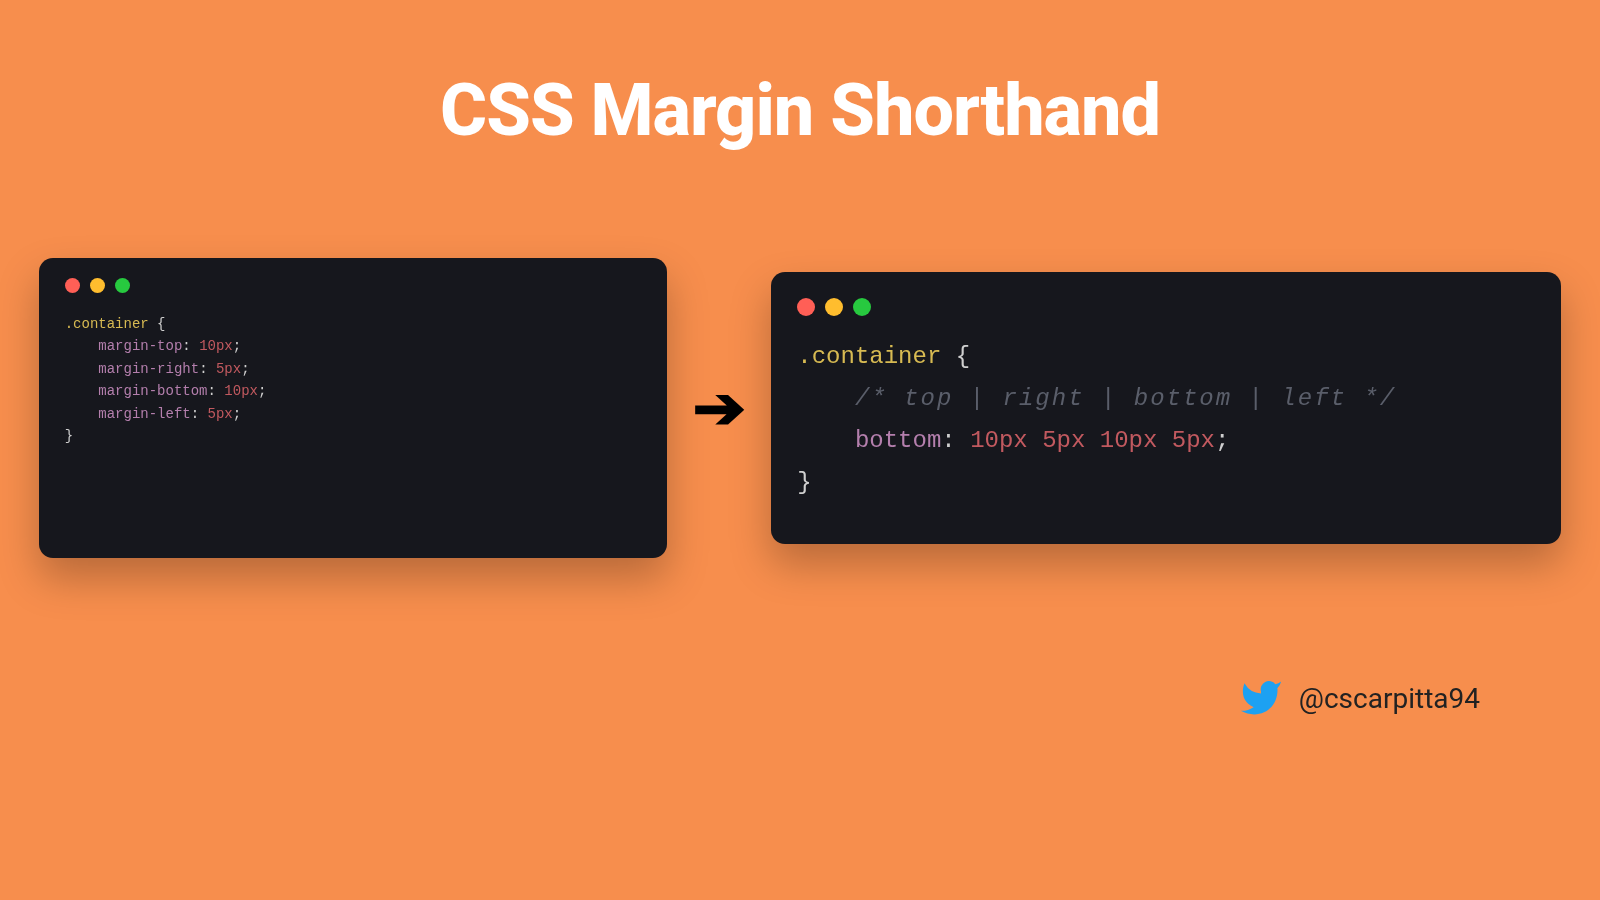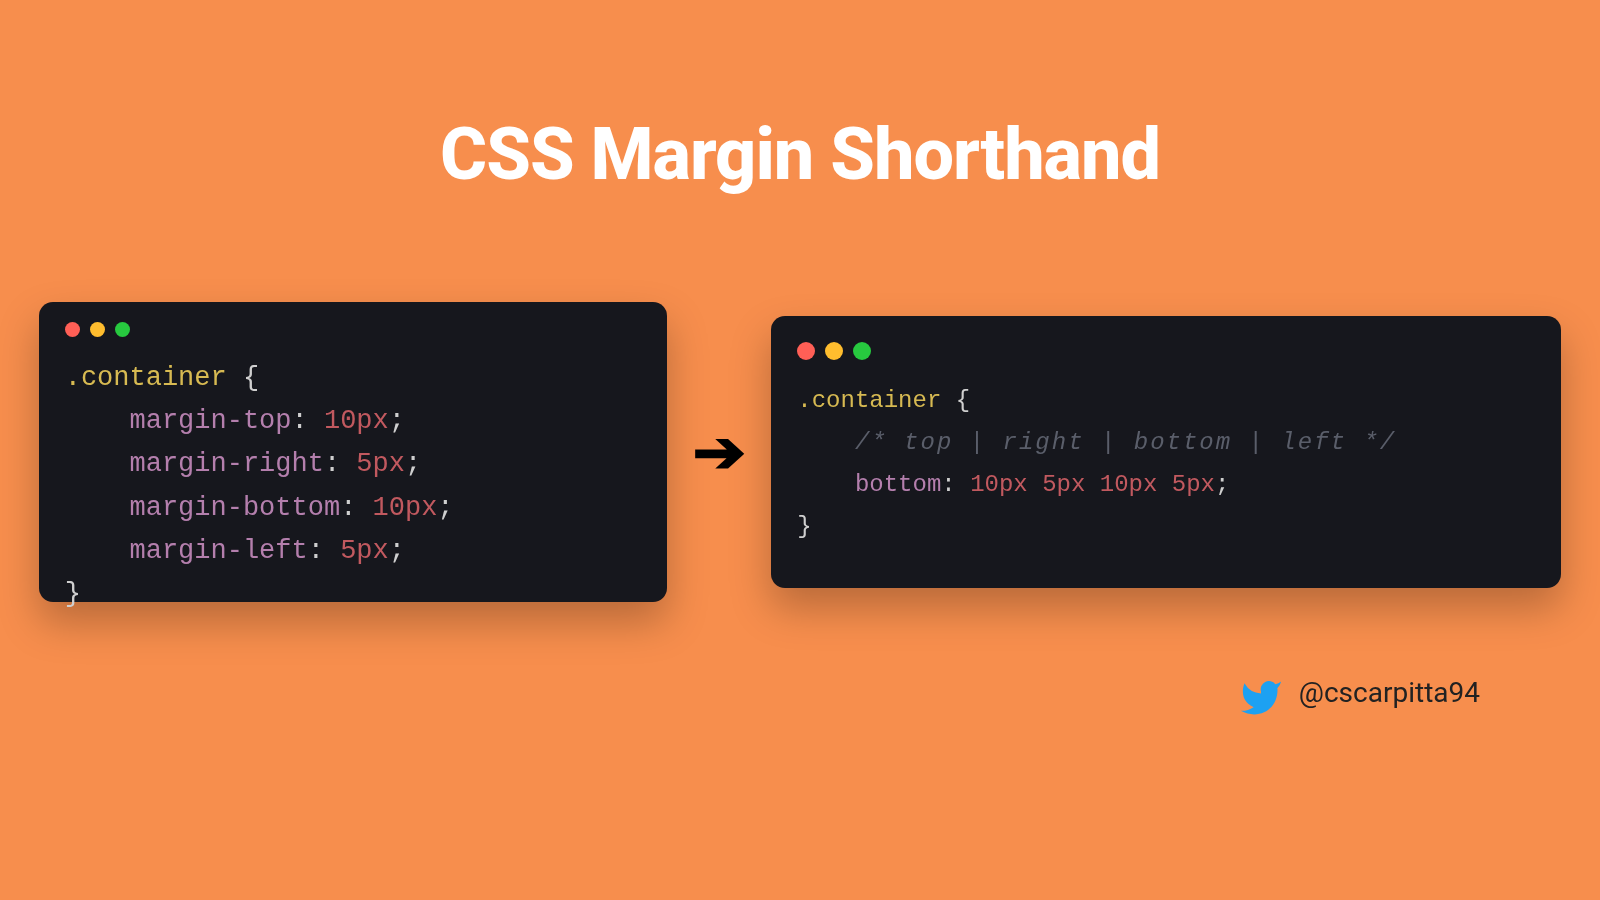--- a/index.html
+++ b/index.html
@@ -11,37 +11,36 @@
     overflow: hidden;
     position: relative;
   }
   .title {
     color: #ffffff;
     font-size: 72px;
     font-weight: 800;
     text-align: center;
     padding-top: 68px;
     letter-spacing: -1px;
-    margin-top: 44px;
   }
   .panels {
     display: flex;
     align-items: center;
     justify-content: center;
     gap: 28px;
     margin-top: 105px;
     padding: 0 32px;
   }
   .code-win {
     background: #16171d;
     border-radius: 14px;
     box-shadow: 0 20px 40px rgba(0,0,0,0.25);
     padding: 20px 26px 24px 26px;
     font-family: "SFMono-Regular", Consolas, "Liberation Mono", Menlo, monospace;
-    font-size: 27px;
+    font-size: 14px;
     line-height: 1.6;
     color: #c9c9c9;
   }
   .code-win.left {
     width: 628px;
     height: 300px;
   }
   .code-win.right {
     width: 790px;
     height: 272px;
@@ -75,21 +74,21 @@
     font-size: 58px;
     color: #000;
     font-weight: 900;
     transform: scaleX(1.1);
   }
   .credit {
     position: absolute;
     right: 120px;
     bottom: 180px;
     display: flex;
-    align-items: flex-start;
+    align-items: center;
     gap: 16px;
     color: #222;
     font-size: 28px;
   }
   .credit svg { width: 44px; height: 44px; fill:#1da1f2; }
   pre { white-space: pre; font-family: inherit; }
 </style>
 </head>
 <body>
 

